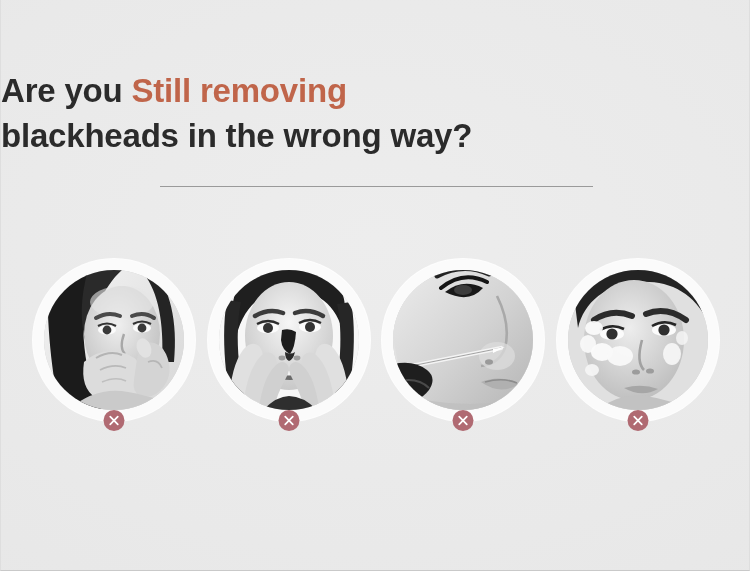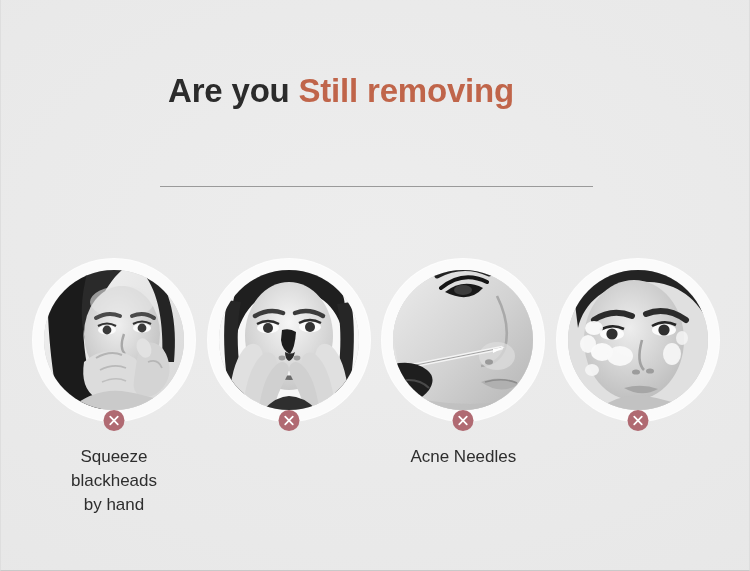--- a/index.html
+++ b/index.html
@@ -21,21 +21,21 @@
     border-left:1px solid #dedede;
     border-right:1px solid #dedede;
     overflow:hidden;
   }
 
   
   .headline {
     position:absolute;
     left:0; top:68px;
     width:680px;
-    text-align:center;
+    text-align:left;
     font-size:33px;
     font-weight:bold;
     line-height:45px;
     letter-spacing:-0.2px;
     color:#2b2b2b;
     white-space:nowrap;
   }
   .headline .line { display:block; }
   .accent { color:#c0654a; }
 
@@ -109,20 +109,21 @@
     white-space:pre-line;
   }
 </style>
 </head>
 <body>
 
 <div id="page">
 
   <h1 class="headline">
     <span class="line"><span>Are you </span><span class="accent">Still removing</span></span>
+    <span class="line">blackheads in the wrong way?</span>
   </h1>
 
   <div class="divider"></div>
 
   <div class="card-row">
 
     <div class="card">
       <div class="photo-wrap">
         <div class="ring"></div>
         <div class="photo">
@@ -171,23 +172,20 @@
 
             <path d="M24 140 q28 -24 60 -18 q34 6 50 18 Z" fill="#cacaca"></path>
           </svg>
         </div>
         <div class="badge">
           <svg viewBox="0 0 24 24" aria-hidden="true">
             <path d="M5 5 L19 19 M19 5 L5 19" stroke="#ffffff" stroke-width="3.2" stroke-linecap="round"></path>
           </svg>
         </div>
       </div>
-      <div class="caption">Squeeze
-blackheads
-by hand</div>
     </div>
 
     <div class="card">
       <div class="photo-wrap">
         <div class="ring"></div>
         <div class="photo">
           <svg viewBox="0 0 140 140" preserveAspectRatio="xMidYMid slice" aria-hidden="true">
             <defs>
               <radialGradient id="sk2" cx="50%" cy="38%" r="68%">
                 <stop offset="0" stop-color="#f6f6f6"></stop>
@@ -281,21 +279,20 @@
 
             <path d="M0 140 L140 140 L140 126 q-70 18 -140 -4 Z" fill="#bcbcbc" opacity="0.6"></path>
           </svg>
         </div>
         <div class="badge">
           <svg viewBox="0 0 24 24" aria-hidden="true">
             <path d="M5 5 L19 19 M19 5 L5 19" stroke="#ffffff" stroke-width="3.2" stroke-linecap="round"></path>
           </svg>
         </div>
       </div>
-      <div class="caption">Acne Needles</div>
     </div>
 
     <div class="card">
       <div class="photo-wrap">
         <div class="ring"></div>
         <div class="photo">
           <svg viewBox="0 0 140 140" preserveAspectRatio="xMidYMid slice" aria-hidden="true">
             <defs>
               <radialGradient id="sk4" cx="46%" cy="40%" r="70%">
                 <stop offset="0" stop-color="#ededed"></stop>

